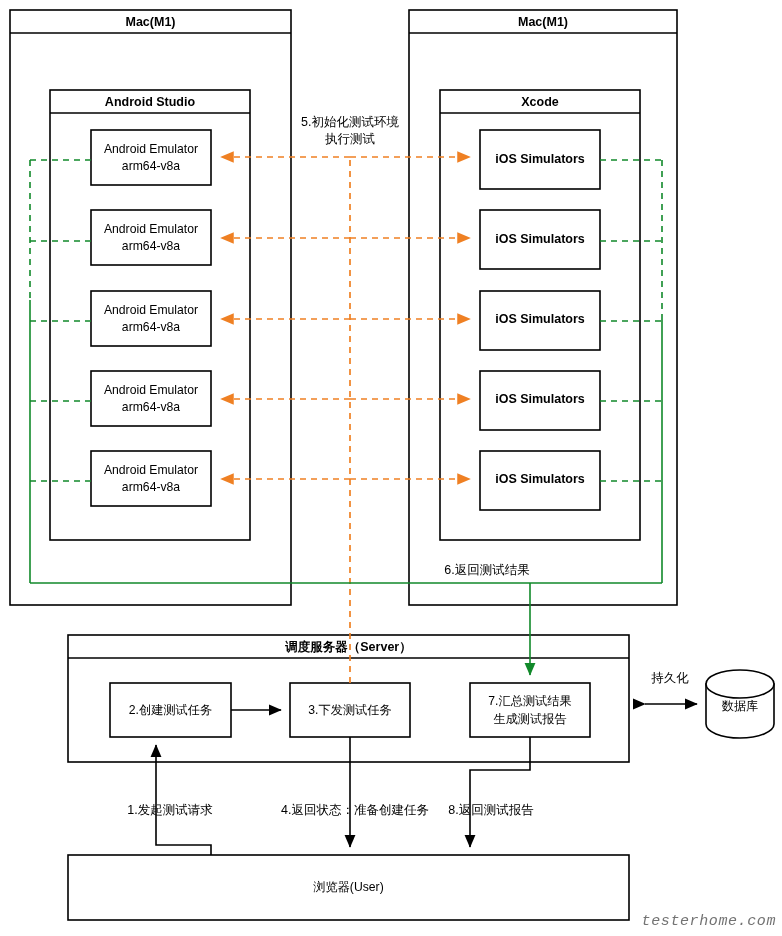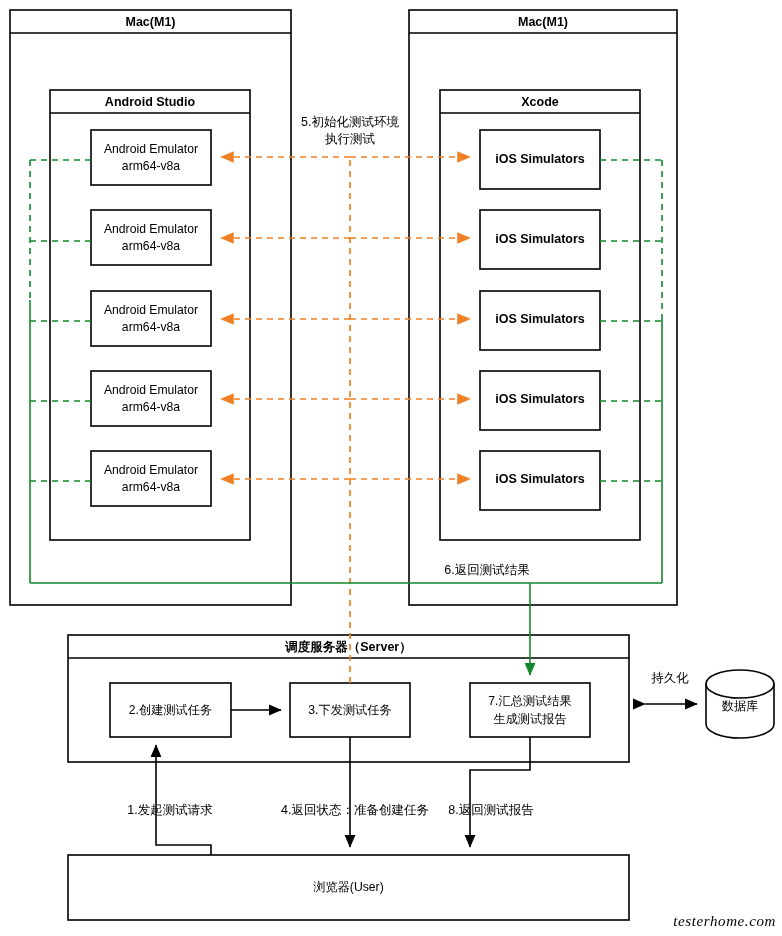--- a/index.html
+++ b/index.html
@@ -53,24 +53,24 @@
   }
   .conn-green-solid {
     stroke: #11892a;
     stroke-width: 1.6;
     fill: none;
   }
   .watermark {
     position: absolute;
     right: 6px;
     bottom: 6px;
-    font-family: Liberation Serif, serif;
+    font-family: Liberation Mono, monospace;
     font-size: 15px;
     font-style: italic;
-    color: #000000;
+    color: #737373;
     letter-spacing: 0.6px;
     user-select: none;
     white-space: nowrap;
   }
 </style>
 </head>
 <body>
 
 <svg id="canvas" viewBox="0 0 782 936">
   <defs>

